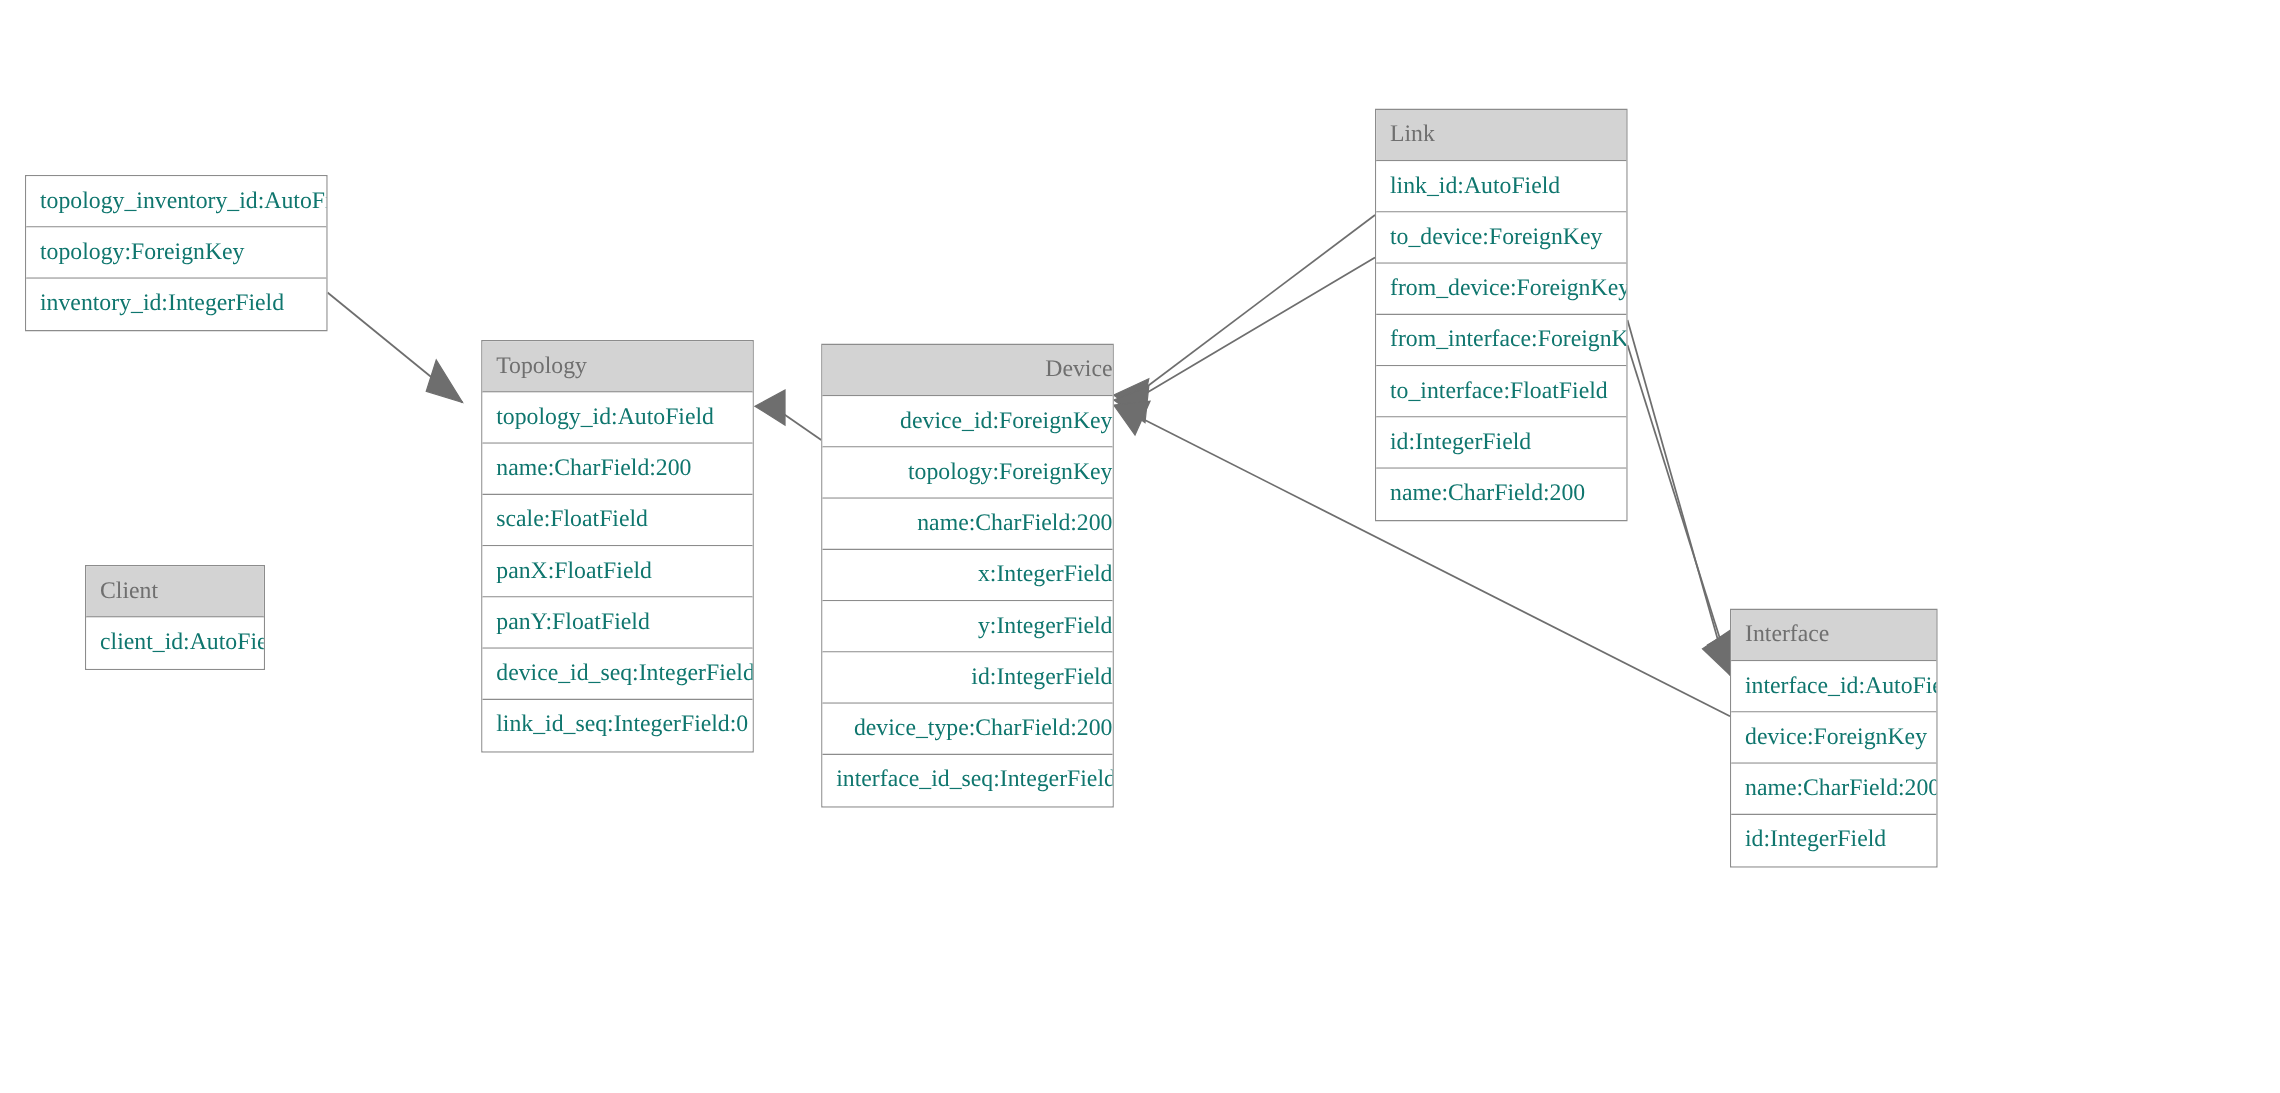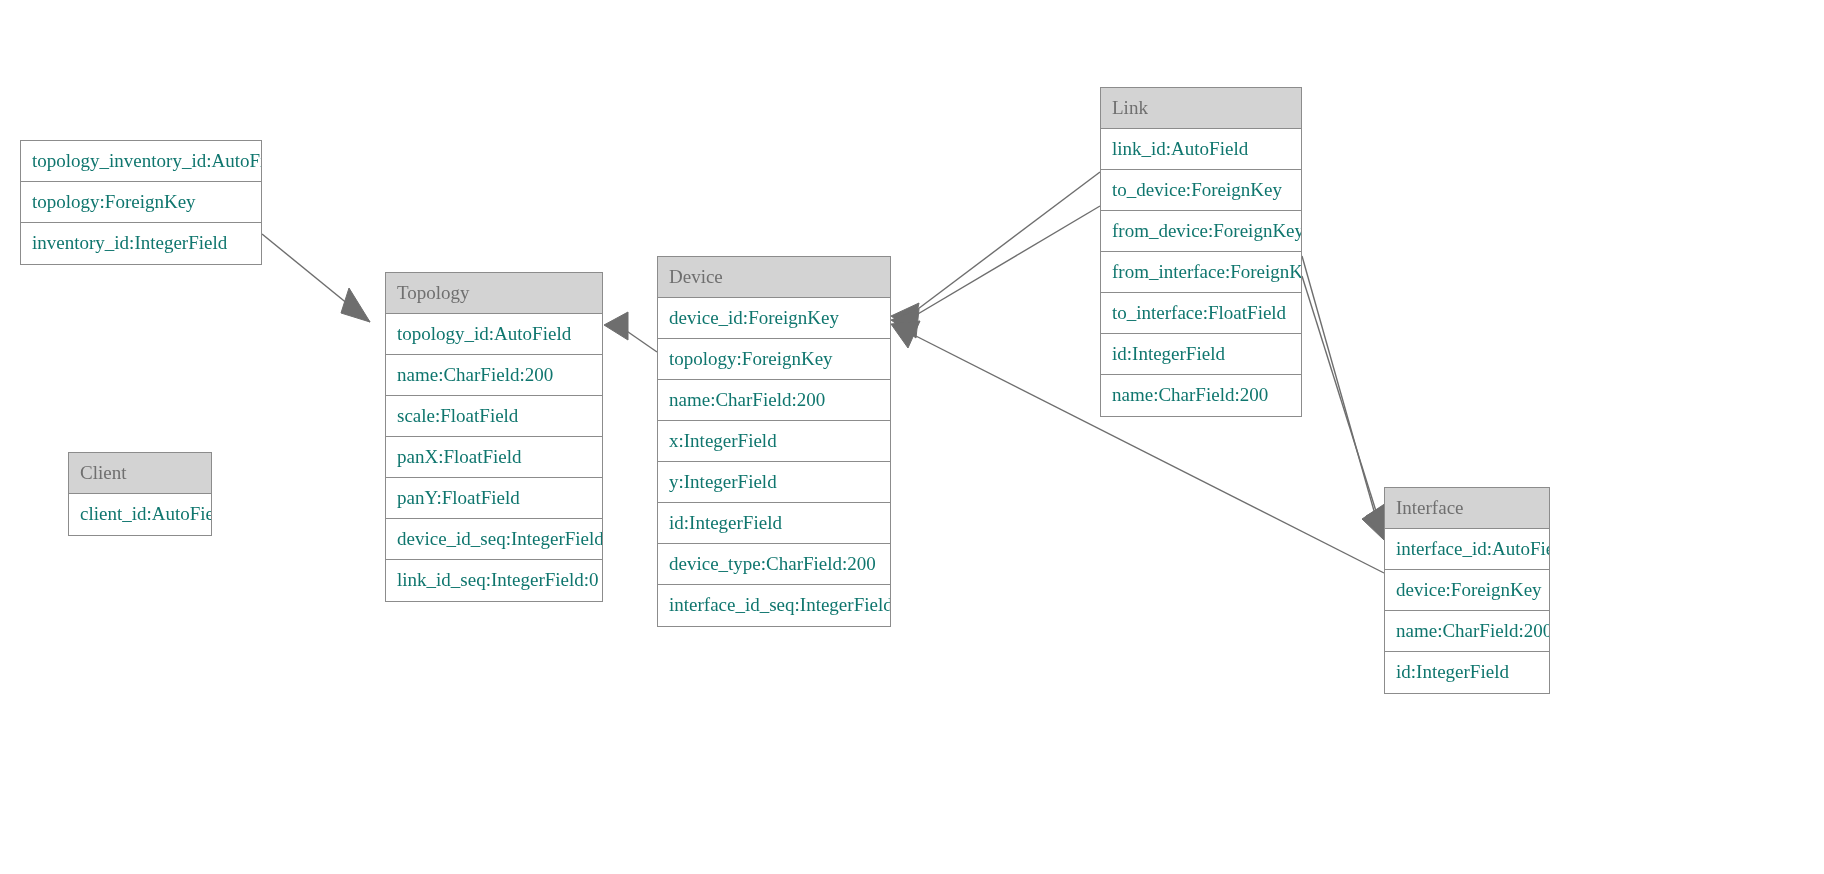--- a/index.html
+++ b/index.html
@@ -117,21 +117,21 @@
           <div class="entity-row">device_id_seq:IntegerField:0</div>
           <div class="entity-row">link_id_seq:IntegerField:0</div>
         </div>
       </div>
       <div class="entity" style="left: 68px; top: 452px; width: 144px;">
         <div class="entity-header">Client</div>
         <div class="entity-rows">
           <div class="entity-row">client_id:AutoField</div>
         </div>
       </div>
-      <div class="entity" style="left: 657px; top: 256px; width: 234px;">
+      <div class="entity" style="left: 657px; top: 275px; width: 234px; text-align: right;">
         <div class="entity-header">Device</div>
         <div class="entity-rows">
           <div class="entity-row">device_id:ForeignKey</div>
           <div class="entity-row">topology:ForeignKey</div>
           <div class="entity-row">name:CharField:200</div>
           <div class="entity-row">x:IntegerField</div>
           <div class="entity-row">y:IntegerField</div>
           <div class="entity-row">id:IntegerField</div>
           <div class="entity-row">device_type:CharField:200</div>
           <div class="entity-row">interface_id_seq:IntegerField:0</div>

